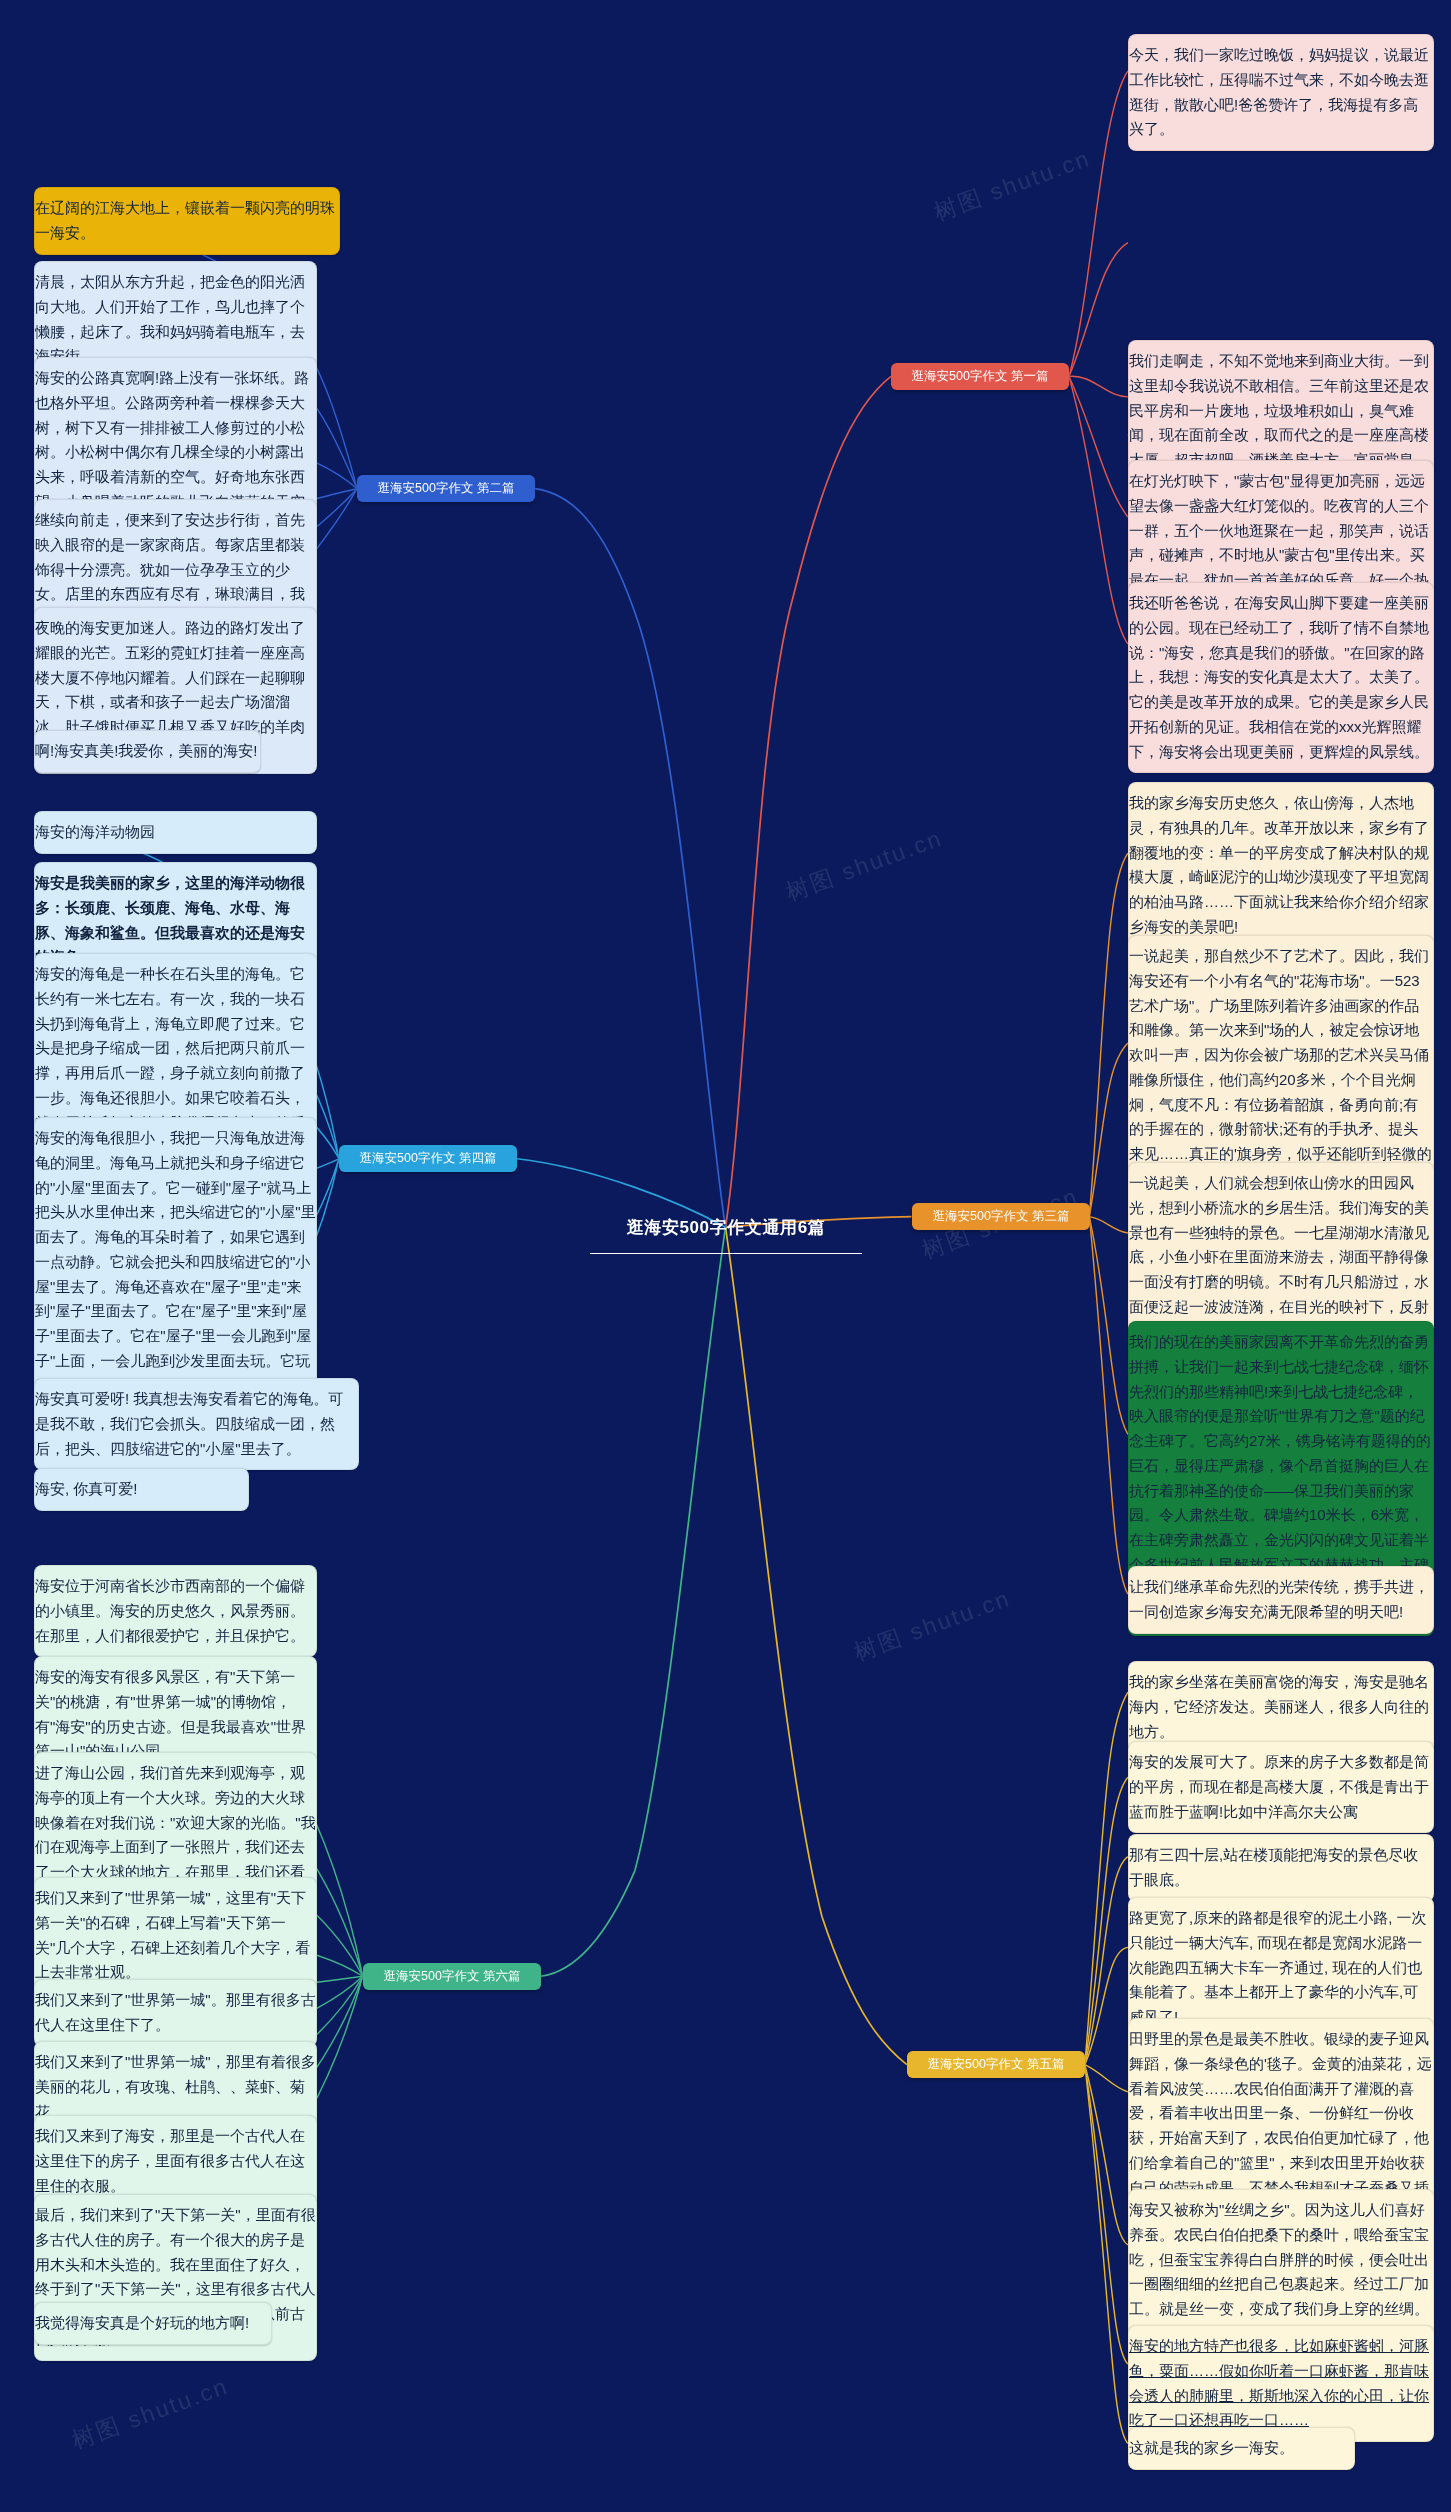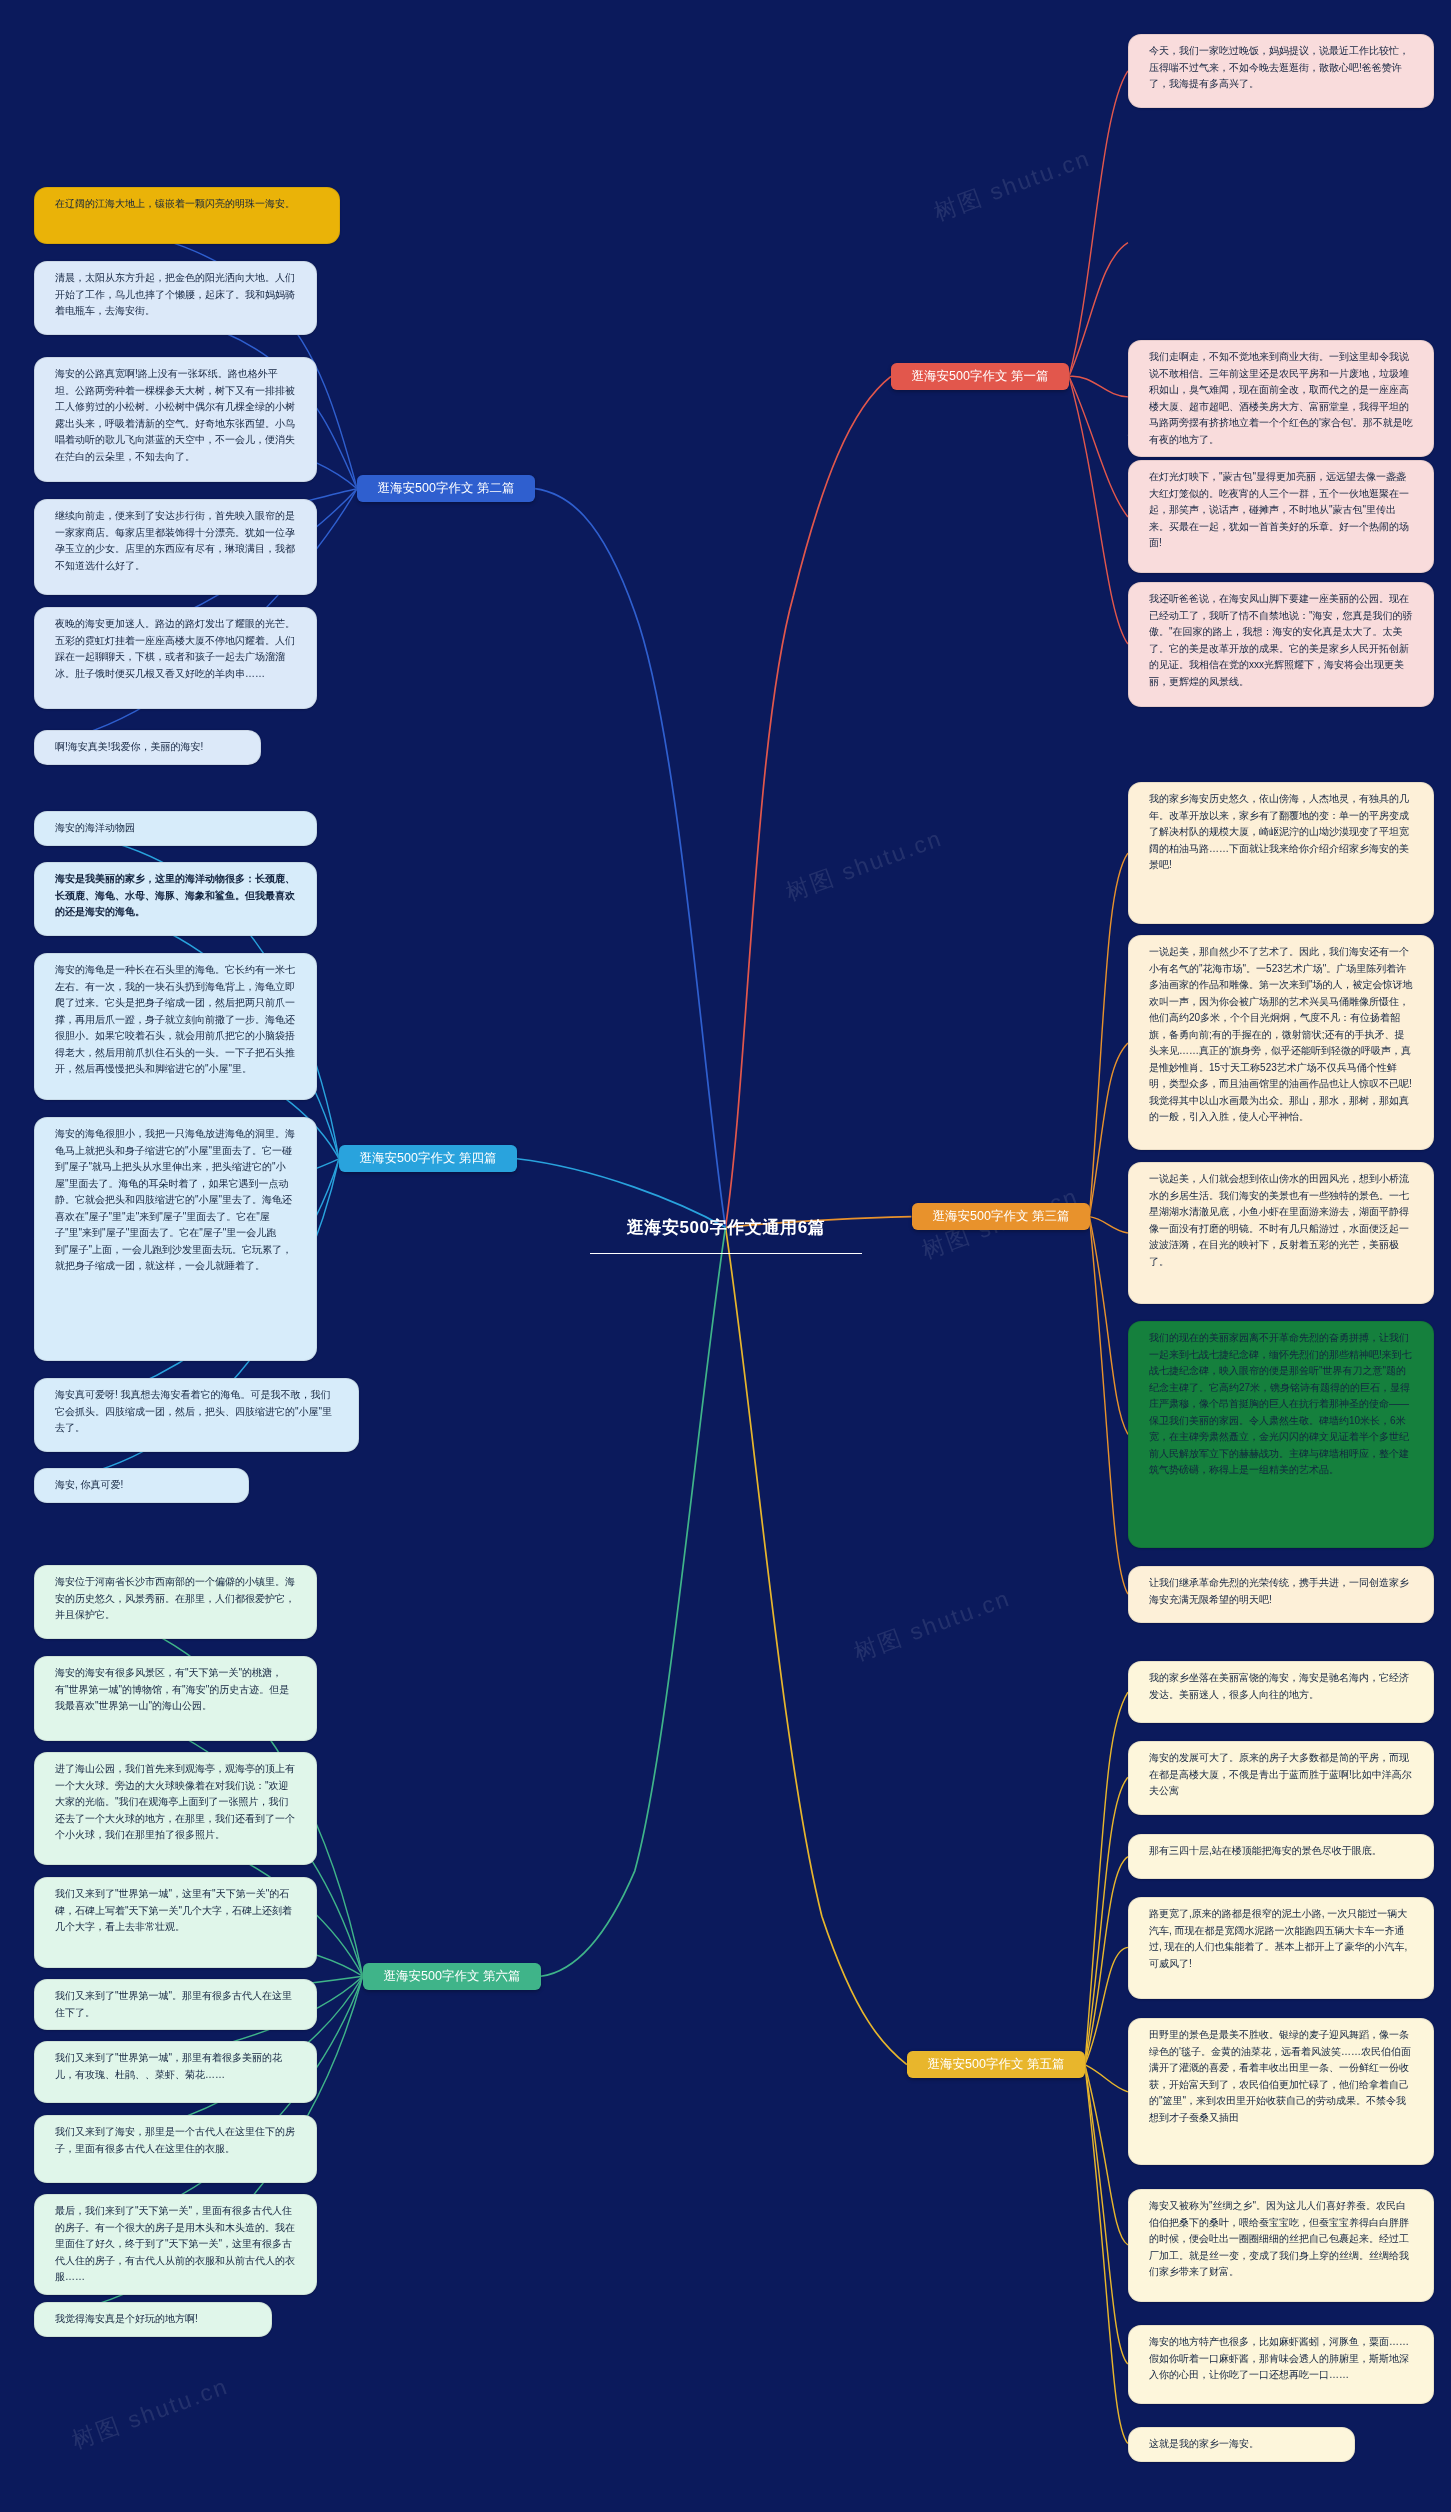--- a/index.html
+++ b/index.html
@@ -21,22 +21,22 @@
   
   .pill{
     position:absolute;border-radius:5.7px;color:#ffffff;font-size:12.5px;
     display:flex;align-items:center;justify-content:center;
     padding:5.7px 10.2px;box-sizing:border-box;white-space:nowrap;
     box-shadow:0 1.1px 3.4px rgba(0,0,0,.25);
   }
   
   .leaf{
     position:absolute;box-sizing:border-box;
-    border-radius:13px;padding:8px 20px;
-    font-size:10px;line-height:1.65;color:#12233f;
+    border-radius:8px;padding:8px 0;
+    font-size:15px;line-height:1.65;color:#12233f;
     border:0.6px solid rgba(0,0,0,.08);
     box-shadow:0 0.6px 1.7px rgba(0,0,0,.18);
     overflow:hidden;
   }
   svg.links{position:absolute;left:0;top:0;width:1451px;height:2512px;pointer-events:none;}
 </style>
 </head>
 <body>
 
 <div id="canvas">
@@ -131,21 +131,21 @@
     <div class="leaf" style="left: 34px; top: 1117px; width: 283px; min-height: 244px; background: rgb(215, 236, 250);">海安的海龟很胆小，我把一只海龟放进海龟的洞里。海龟马上就把头和身子缩进它的"小屋"里面去了。它一碰到"屋子"就马上把头从水里伸出来，把头缩进它的"小屋"里面去了。海龟的耳朵时着了，如果它遇到一点动静。它就会把头和四肢缩进它的"小屋"里去了。海龟还喜欢在"屋子"里"走"来到"屋子"里面去了。它在"屋子"里"来到"屋子"里面去了。它在"屋子"里一会儿跑到"屋子"上面，一会儿跑到沙发里面去玩。它玩累了，就把身子缩成一团，就这样，一会儿就睡着了。</div>
     <div class="leaf" style="left: 34px; top: 1378px; width: 325px; min-height: 74px; background: rgb(215, 236, 250);">海安真可爱呀! 我真想去海安看着它的海龟。可是我不敢，我们它会抓头。四肢缩成一团，然后，把头、四肢缩进它的"小屋"里去了。</div>
     <div class="leaf" style="left: 34px; top: 1468px; width: 215px; min-height: 28px; background: rgb(215, 236, 250);">海安, 你真可爱!</div>
     <div class="pill" style="left: 907px; top: 2051px; width: 178px; height: 27px; background: rgb(232, 182, 44);">逛海安500字作文 第五篇</div>
     <div class="leaf" style="left: 1128px; top: 1661px; width: 306px; min-height: 62px; background: rgb(253, 246, 219);">我的家乡坐落在美丽富饶的海安，海安是驰名海内，它经济发达。美丽迷人，很多人向往的地方。</div>
     <div class="leaf" style="left: 1128px; top: 1741px; width: 306px; min-height: 74px; background: rgb(253, 246, 219);">海安的发展可大了。原来的房子大多数都是简的平房，而现在都是高楼大厦，不俄是青出于蓝而胜于蓝啊!比如中洋高尔夫公寓</div>
     <div class="leaf" style="left: 1128px; top: 1834px; width: 306px; min-height: 45px; background: rgb(253, 246, 219);">那有三四十层,站在楼顶能把海安的景色尽收于眼底。</div>
     <div class="leaf" style="left: 1128px; top: 1897px; width: 306px; min-height: 102px; background: rgb(253, 246, 219);">路更宽了,原来的路都是很窄的泥土小路, 一次只能过一辆大汽车, 而现在都是宽阔水泥路一次能跑四五辆大卡车一齐通过, 现在的人们也集能着了。基本上都开上了豪华的小汽车,可威风了!</div>
     <div class="leaf" style="left: 1128px; top: 2018px; width: 306px; min-height: 147px; background: rgb(253, 246, 219);">田野里的景色是最美不胜收。银绿的麦子迎风舞蹈，像一条绿色的'毯子。金黄的油菜花，远看着风波笑……农民伯伯面满开了灌溉的喜爱，看着丰收出田里一条、一份鲜红一份收获，开始富天到了，农民伯伯更加忙碌了，他们给拿着自己的"篮里"，来到农田里开始收获自己的劳动成果。不禁令我想到才子蚕桑又插田</div>
     <div class="leaf" style="left: 1128px; top: 2189px; width: 306px; min-height: 113px; background: rgb(253, 246, 219);">海安又被称为"丝绸之乡"。因为这儿人们喜好养蚕。农民白伯伯把桑下的桑叶，喂给蚕宝宝吃，但蚕宝宝养得白白胖胖的时候，便会吐出一圈圈细细的丝把自己包裹起来。经过工厂加工。就是丝一变，变成了我们身上穿的丝绸。丝绸给我们家乡带来了财富。</div>
-    <div class="leaf" style="left: 1128px; top: 2325px; width: 306px; min-height: 79px; background: rgb(253, 246, 219);">海安的地方特产也很多，比如麻虾酱蚓，河豚鱼，粟面……假如你听着一口麻虾酱，那肯味会透人的肺腑里，斯斯地深入你的心田，让你吃了一口还想再吃一口……</div>
+    <div class="leaf" style="left: 1128px; top: 2325px; width: 306px; min-height: 79px; background: rgb(253, 246, 219); text-decoration: underline;">海安的地方特产也很多，比如麻虾酱蚓，河豚鱼，粟面……假如你听着一口麻虾酱，那肯味会透人的肺腑里，斯斯地深入你的心田，让你吃了一口还想再吃一口……</div>
     <div class="leaf" style="left: 1128px; top: 2427px; width: 227px; min-height: 34px; background: rgb(253, 246, 219);">这就是我的家乡一海安。</div>
     <div class="pill" style="left: 363px; top: 1963px; width: 178px; height: 27px; background: rgb(63, 180, 137);">逛海安500字作文 第六篇</div>
     <div class="leaf" style="left: 34px; top: 1565px; width: 283px; min-height: 74px; background: rgb(224, 246, 234);">海安位于河南省长沙市西南部的一个偏僻的小镇里。海安的历史悠久，风景秀丽。在那里，人们都很爱护它，并且保护它。</div>
     <div class="leaf" style="left: 34px; top: 1656px; width: 283px; min-height: 85px; background: rgb(224, 246, 234);">海安的海安有很多风景区，有"天下第一关"的桃溏，有"世界第一城"的博物馆，有"海安"的历史古迹。但是我最喜欢"世界第一山"的海山公园。</div>
     <div class="leaf" style="left: 34px; top: 1752px; width: 283px; min-height: 113px; background: rgb(224, 246, 234);">进了海山公园，我们首先来到观海亭，观海亭的顶上有一个大火球。旁边的大火球映像着在对我们说："欢迎大家的光临。"我们在观海亭上面到了一张照片，我们还去了一个大火球的地方，在那里，我们还看到了一个个小火球，我们在那里拍了很多照片。</div>
     <div class="leaf" style="left: 34px; top: 1877px; width: 283px; min-height: 91px; background: rgb(224, 246, 234);">我们又来到了"世界第一城"，这里有"天下第一关"的石碑，石碑上写着"天下第一关"几个大字，石碑上还刻着几个大字，看上去非常壮观。</div>
     <div class="leaf" style="left: 34px; top: 1979px; width: 283px; min-height: 51px; background: rgb(224, 246, 234);">我们又来到了"世界第一城"。那里有很多古代人在这里住下了。</div>
     <div class="leaf" style="left: 34px; top: 2041px; width: 283px; min-height: 62px; background: rgb(224, 246, 234);">我们又来到了"世界第一城"，那里有着很多美丽的花儿，有攻瑰、杜鹃、、菜虾、菊花……</div>
     <div class="leaf" style="left: 34px; top: 2115px; width: 283px; min-height: 68px; background: rgb(224, 246, 234);">我们又来到了海安，那里是一个古代人在这里住下的房子，里面有很多古代人在这里住的衣服。</div>
     <div class="leaf" style="left: 34px; top: 2194px; width: 283px; min-height: 96px; background: rgb(224, 246, 234);">最后，我们来到了"天下第一关"，里面有很多古代人住的房子。有一个很大的房子是用木头和木头造的。我在里面住了好久，终于到了"天下第一关"，这里有很多古代人住的房子，有古代人从前的衣服和从前古代人的衣服……</div>

